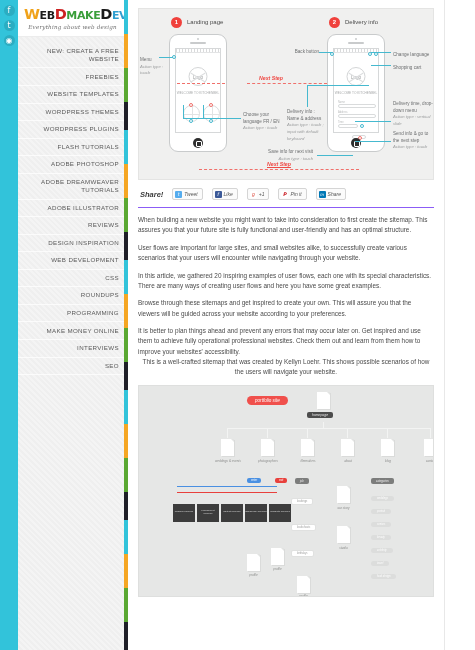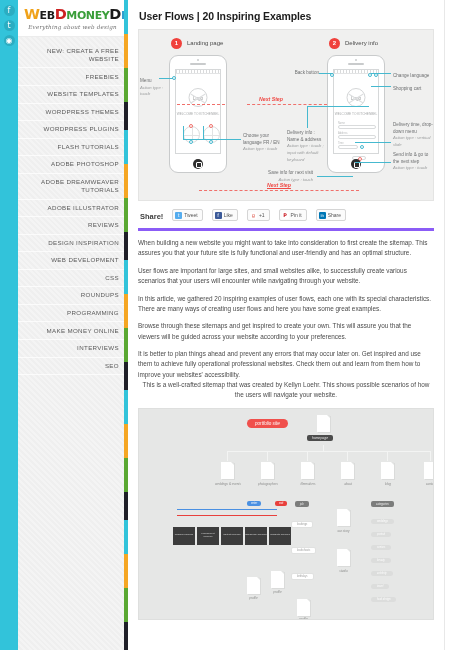--- a/index.html
+++ b/index.html
@@ -108,22 +108,22 @@
   .fline { position:absolute; background:#46b9cf; }
   .dash-h { position:absolute; height:0; border-top:1px dashed #f0706b; }
   .nextstep { position:absolute; font-size:5.2px; font-weight:bold; font-style:italic;
               color:#ef4a45; }
   .anno { position:absolute; font-size:4.6px; color:#6d6f70; line-height:1.45; }
   .anno .at { color:#9b9d9e; font-style:italic; font-size:4.2px; }
   .ibar { position:absolute; height:4px; border:.7px solid #d9dbdc; border-radius:2px; }
   .ilab { position:absolute; font-size:2.6px; color:#b9bbbc; }
 
   
-  .share-row { display:flex; align-items:flex-end; gap:9px; padding:8px 2px 7px 2px;
-               border-bottom:3px solid #8b5cf6; }
+  .share-row { display:flex; align-items:center; gap:9px; padding:8px 2px 7px 2px;
+               border-bottom:1px solid #8b5cf6;font-style:italic; }
   .share-lbl { font-size:7.5px; color:#3b3b3b; font-weight:bold; }
   .sbtn { display:inline-flex; align-items:center; gap:2px; font-size:5px;
           border:1px solid #d5d5d5; border-radius:2px; background:#fbfbfb;
           padding:1.5px 4px 1.5px 2px; color:#555; cursor:pointer; }
   .sico { width:7px; height:7px; border-radius:1px; color:#fff; font-size:5px;
           line-height:7px; text-align:center; font-family:"DejaVu Sans",sans-serif; }
   .tw{background:#55acee;} .fb{background:#3b5998;} .gp{background:#fff;color:#dc4e41;}
   .pi{background:#fff;color:#cb2027;font-weight:bold;} .li{background:#0077b5;}
 
   .body-copy p { font-size:6.4px; color:#4b4b4b; line-height:1.62; margin: 7px 0 0 0; }
@@ -168,21 +168,21 @@
 <div class="page">
 
   <div class="social-rail">
     <div class="soc">f</div>
     <div class="soc">t</div>
     <div class="soc">◉</div>
   </div>
 
   <aside class="sidebar">
     <div class="logo-box">
-      <div class="logo-word"><span class="l1">W</span><span class="l2 sm">EB</span><span class="l3">D</span><span class="l4 sm">MONEY</span><span class="l5">D</span><span class="l6 sm">EV</span></div>
+      <div class="logo-word"><span class="l1">W</span><span class="l2 sm">EB</span><span class="l3">D</span><span class="l4 sm">MAKE</span><span class="l5">D</span><span class="l6 sm">EV</span></div>
       <div class="logo-tag">Everything about web design</div>
     </div>
     <ul class="menu">
       <li>NEW: CREATE A FREE WEBSITE</li>
       <li>FREEBIES</li>
       <li>WEBSITE TEMPLATES</li>
       <li>WORDPRESS THEMES</li>
       <li>WORDPRESS PLUGINS</li>
       <li>FLASH TUTORIALS</li>
       <li>ADOBE PHOTOSHOP</li>
@@ -196,21 +196,20 @@
       <li>PROGRAMMING</li>
       <li>MAKE MONEY ONLINE</li>
       <li>INTERVIEWS</li>
       <li>SEO</li>
     </ul>
     <div class="strip"></div>
   </aside>
 
   <main class="main">
 
-    <h1 class="page-title">User Flows | 20 Inspiring Examples</h1>
 
     <div class="hero">
       <div class="hero-inner">
 
         <div class="step-badge" style="left:32px;top:8px;">1</div>
         <div class="step-label" style="left:48px;top:10px;">Landing page</div>
         <div class="step-badge" style="left:190px;top:8px;">2</div>
         <div class="step-label" style="left:206px;top:10px;">Delivery info</div>
 
         <div class="phone" style="left:30px;top:25px;">

